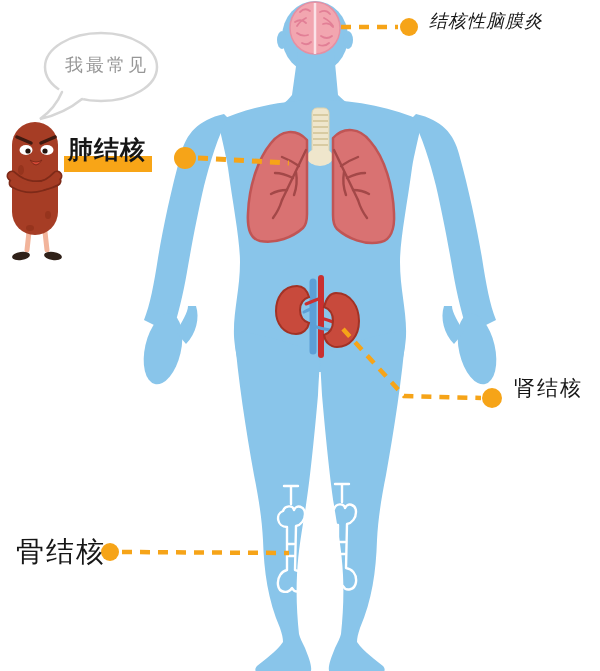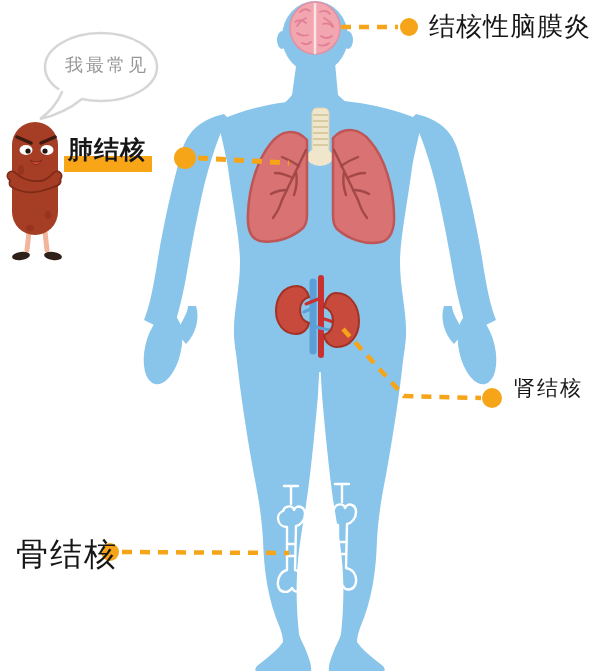--- a/index.html
+++ b/index.html
@@ -5,23 +5,23 @@
   html,body{margin:0;padding:0;background:#ffffff;}
   .stage{
     position:relative;width:600px;height:671px;background:#ffffff;overflow:hidden;
     font-family:"Liberation Sans","DejaVu Sans",sans-serif;
   }
   .stage svg{position:absolute;left:0;top:0;}
   .label{
     position:absolute;color:#161616;white-space:nowrap;line-height:1.1;
     font-weight:500;
   }
-  .label--meningitis{left:429px;top:12px;font-size:26px;letter-spacing:1px;}
+  .label--meningitis{left:429px;top:12px;font-size:18px;letter-spacing:1px;font-style:italic;}
   .label--renal{left:514px;top:376px;font-size:21px;letter-spacing:2px;}
-  .label--bone{left:16px;top:537px;font-size:32px;letter-spacing:2px;}
+  .label--bone{left:16px;top:537px;font-size:28px;letter-spacing:2px;}
   .label--pulmonary{
     left:64px;top:134px;font-size:25px;font-weight:900;letter-spacing:1px;
     padding:2px 6px 8px 4px;
     background:linear-gradient(180deg, rgba(0,0,0,0) 58%, #F8A517 58%);
   }
   .speech-text{
     position:absolute;left:46px;top:53px;width:122px;text-align:center;
     font-size:18px;letter-spacing:3px;color:#979797;font-weight:500;
   }
 </style>

